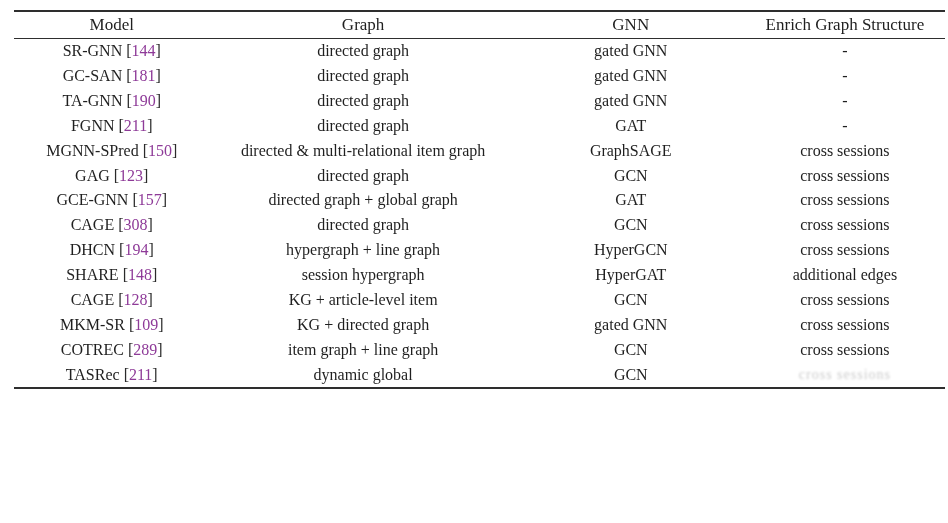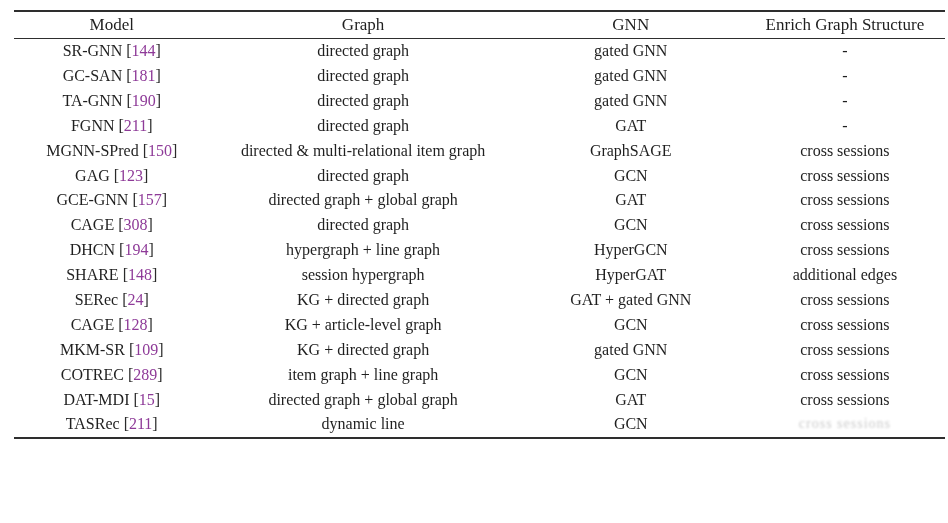--- a/index.html
+++ b/index.html
@@ -139,50 +139,38 @@
           <td>HyperGCN</td>
           <td>cross sessions</td>
         </tr>
         <tr>
           <td><span>SHARE </span><span class="bracket">[</span><span class="ref">148</span><span class="bracket">]</span></td>
           <td>session hypergraph</td>
           <td>HyperGAT</td>
           <td>additional edges</td>
         </tr>
         <tr>
-          <td><span>SERec </span><span class="bracket">[</span><span class="ref">24</span><span class="bracket">]</span></td>
-          <td>KG + directed graph</td>
-          <td>GAT + gated GNN</td>
-          <td>cross sessions</td>
-        </tr>
-        <tr>
           <td><span>CAGE </span><span class="bracket">[</span><span class="ref">128</span><span class="bracket">]</span></td>
-          <td>KG + article-level graph</td>
+          <td>KG + article-level item</td>
           <td>GCN</td>
           <td>cross sessions</td>
         </tr>
         <tr>
           <td><span>MKM-SR </span><span class="bracket">[</span><span class="ref">109</span><span class="bracket">]</span></td>
           <td>KG + directed graph</td>
           <td>gated GNN</td>
           <td>cross sessions</td>
         </tr>
         <tr>
           <td><span>COTREC </span><span class="bracket">[</span><span class="ref">289</span><span class="bracket">]</span></td>
           <td>item graph + line graph</td>
           <td>GCN</td>
           <td>cross sessions</td>
         </tr>
         <tr>
-          <td><span>DAT-MDI </span><span class="bracket">[</span><span class="ref">15</span><span class="bracket">]</span></td>
-          <td>directed graph + global graph</td>
-          <td>GAT</td>
-          <td>cross sessions</td>
-        </tr>
-        <tr>
           <td><span>TASRec </span><span class="bracket">[</span><span class="ref">211</span><span class="bracket">]</span></td>
-          <td>dynamic line</td>
+          <td>dynamic global</td>
           <td>GCN</td>
           <td class="faded">cross sessions</td>
         </tr>
       </tbody>
   </table>
 </div>
 
 </body></html>

